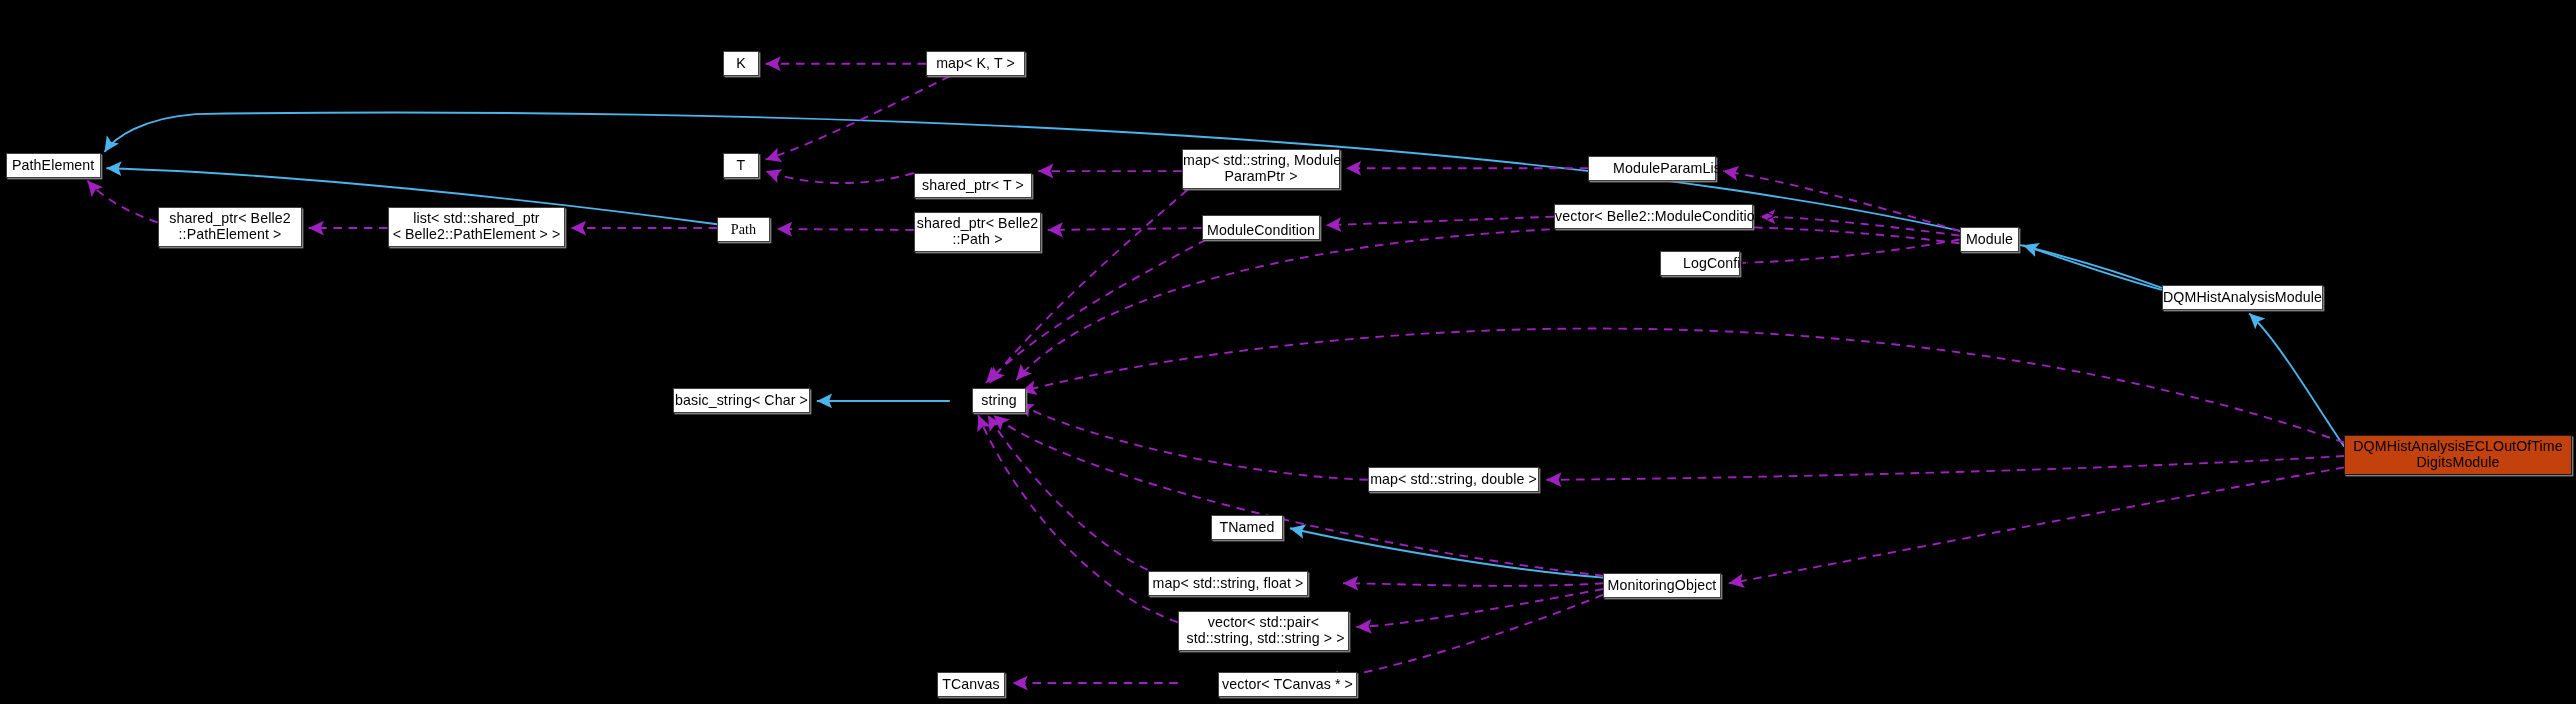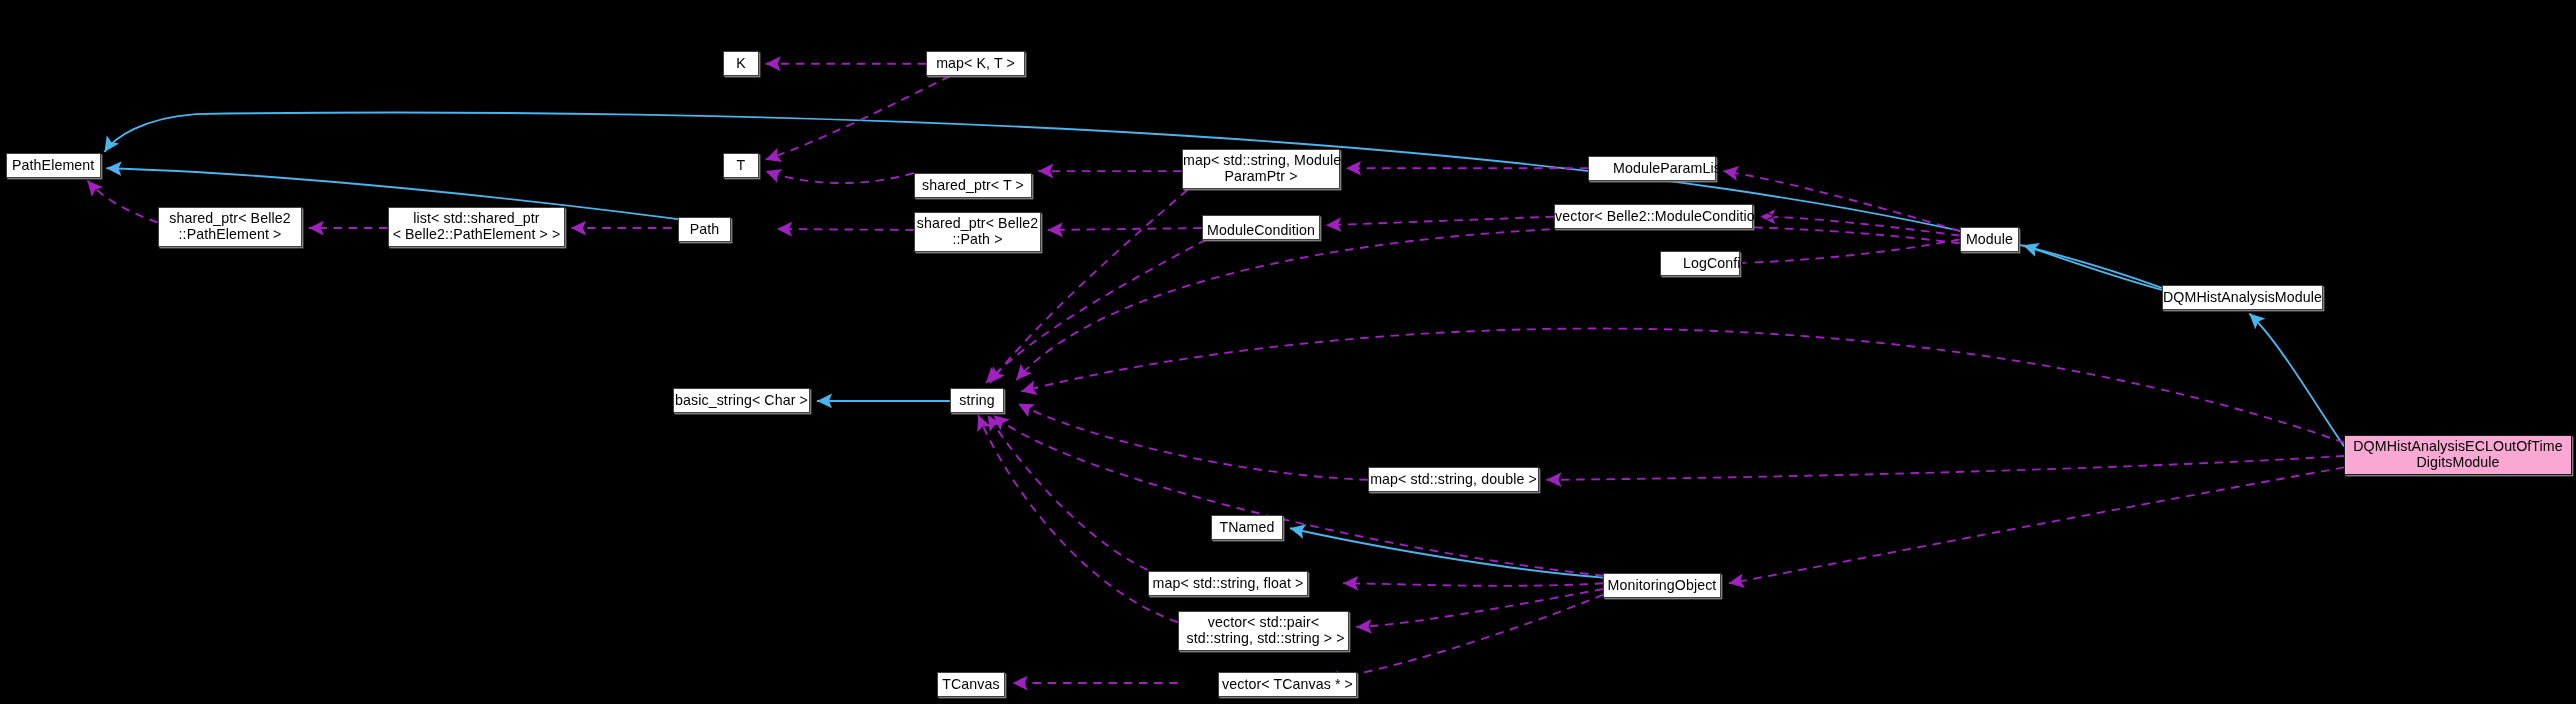--- a/index.html
+++ b/index.html
@@ -27,21 +27,21 @@
     background:#ffffff;
     border:0.9px solid #404040;
     color:#000000;
     font-size:14.2px;
     line-height:1.12;
     letter-spacing:0.1px;
     white-space:pre;
     box-shadow:1.4px 1.4px 0 0 #7f7f7f;
   }
   .node.current{
-    background:#f9a8d4;
+    background:#c2410c;
     border:0.9px solid #1a1a1a;
     text-align:center;
   }
   .node span{display:block;width:100%;}
 </style>
 </head>
 <body>
 
 <div id="canvas" title="DQMHistAnalysisECLOutOfTimeDigitsModule collaboration diagram" style="width: 2576px; height: 705px; background: rgb(0, 0, 0);">
   <svg id="edges" viewBox="0 0 2712 742" xmlns="http://www.w3.org/2000/svg">
@@ -96,30 +96,30 @@
       <div class="node" style="left: 926px; top: 51px; width: 99px; height: 25px;"><span>map&lt; K, T &gt;</span></div>
       <div class="node" style="left: 723px; top: 153px; width: 36px; height: 25px;"><span>T</span></div>
       <div class="node" style="left: 914px; top: 145px; width: 118px; height: 25px; margin-top: 28px;"><span>shared_ptr&lt; T &gt;</span></div>
       <div class="node" style="left: 1182px; top: 149px; width: 158px; height: 40px;"><span>map&lt; std::string, Module
 ParamPtr &gt;</span></div>
       <div class="node" style="left: 1588px; top: 156px; width: 128px; height: 25px; padding-left: 24px;"><span>ModuleParamList</span></div>
       <div class="node" style="left: 158px; top: 207px; width: 144px; height: 40px;"><span>shared_ptr&lt; Belle2
 ::PathElement &gt;</span></div>
       <div class="node" style="left: 388px; top: 207px; width: 177px; height: 40px; text-align: center;"><span>list&lt; std::shared_ptr
 &lt; Belle2::PathElement &gt; &gt;</span></div>
-      <div class="node" style="left: 678px; top: 217px; width: 53px; height: 25px;"><span>Path</span></div>
+      <div class="node" style="left: 717px; top: 217px; width: 53px; height: 25px; font-family: Liberation Serif, serif;"><span>Path</span></div>
       <div class="node" style="left: 914px; top: 212px; width: 127px; height: 40px;"><span>shared_ptr&lt; Belle2
 ::Path &gt;</span></div>
       <div class="node" style="left: 1202px; top: 215px; width: 118px; height: 25px; align-items: flex-end;"><span>ModuleCondition</span></div>
       <div class="node" style="left: 1554px; top: 204px; width: 199px; height: 25px;"><span>vector&lt; Belle2::ModuleCondition &gt;</span></div>
       <div class="node" style="left: 1960px; top: 227px; width: 59px; height: 25px;"><span>Module</span></div>
       <div class="node" style="left: 1660px; top: 251px; width: 80px; height: 25px; padding-left: 22px;"><span>LogConfig</span></div>
       <div class="node" style="left: 2162px; top: 285px; width: 161px; height: 25px;"><span>DQMHistAnalysisModule</span></div>
       <div class="node" style="left: 673px; top: 388px; width: 137px; height: 25px;"><span>basic_string&lt; Char &gt;</span></div>
-      <div class="node" style="left: 950px; top: 388px; width: 54px; height: 25px;"><span>string</span></div>
+      <div class="node" style="left: 972px; top: 388px; width: 54px; height: 25px;"><span>string</span></div>
       <div class="node current" style="left: 2344px; top: 435px; width: 228px; height: 40px;"><span>DQMHistAnalysisECLOutOfTime
 DigitsModule</span></div>
       <div class="node" style="left: 1368px; top: 467px; width: 171px; height: 25px;"><span>map&lt; std::string, double &gt;</span></div>
       <div class="node" style="left: 1211px; top: 515px; width: 72px; height: 25px;"><span>TNamed</span></div>
       <div class="node" style="left: 1148px; top: 571px; width: 160px; height: 25px;"><span>map&lt; std::string, float &gt;</span></div>
       <div class="node" style="left: 1603px; top: 573px; width: 118px; height: 25px;"><span>MonitoringObject</span></div>
       <div class="node" style="left: 1178px; top: 611px; width: 171px; height: 40px;"><span>vector&lt; std::pair&lt;
  std::string, std::string &gt; &gt;</span></div>
       <div class="node" style="left: 937px; top: 672px; width: 68px; height: 25px; align-items: center;"><span>TCanvas</span></div>
       <div class="node" style="left: 1178px; top: 672px; width: 139px; height: 25px; margin-left: 40px;"><span>vector&lt; TCanvas * &gt;</span></div>

